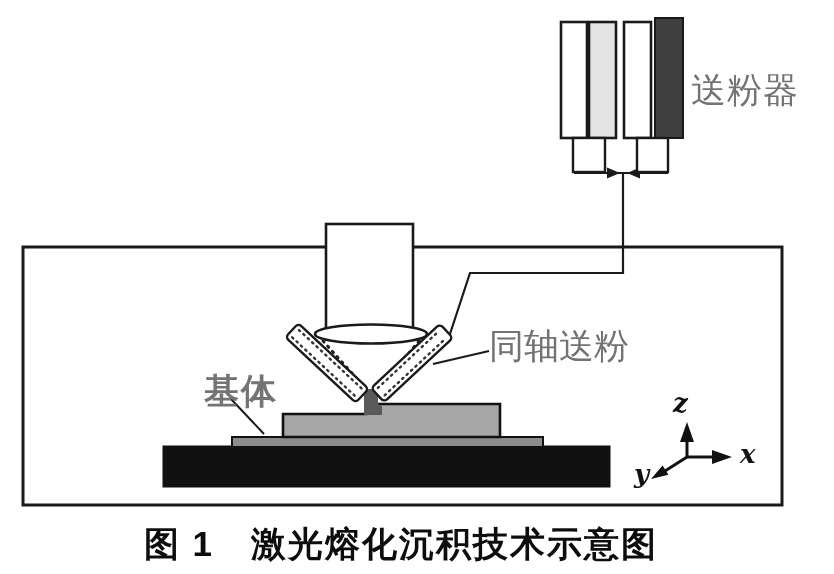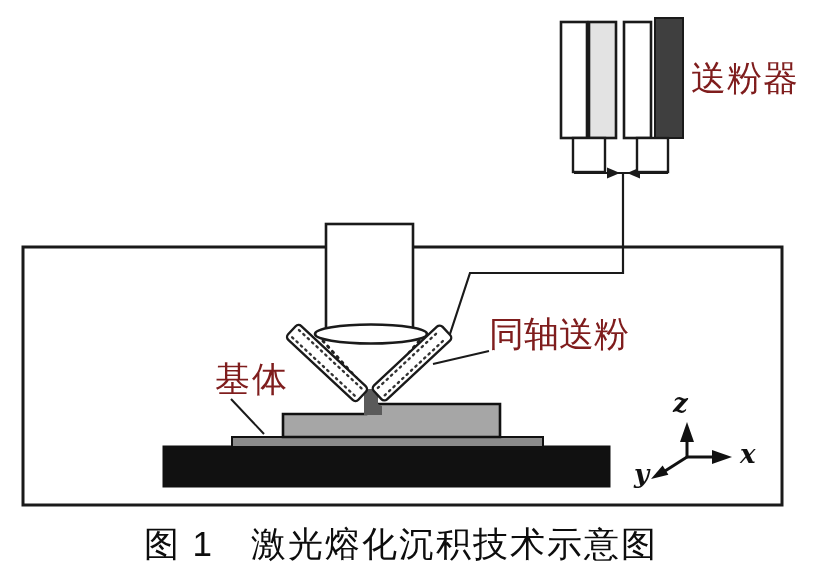--- a/index.html
+++ b/index.html
@@ -2,30 +2,30 @@
 <html><head>
 <meta charset="utf-8">
 <style>
   html,body{margin:0;padding:0;background:#ffffff;}
   .canvas{
     position:relative;width:834px;height:574px;background:#ffffff;
     overflow:hidden;font-family:"Liberation Serif","DejaVu Serif",serif;
   }
   .canvas svg{position:absolute;left:0;top:0;}
   .lbl{
-    position:absolute;color:#7f1d1d;font-size:35px;line-height:1.05;
-    white-space:nowrap;font-family:"Liberation Serif","DejaVu Serif",serif;
+    position:absolute;color:#737373;font-size:35px;line-height:1.05;
+    white-space:nowrap;font-family:"Liberation Serif","DejaVu Serif",serif;margin-top:12px;
   }
   .axis-lbl{
     position:absolute;color:#111;font-size:26px;font-weight:bold;font-style:italic;
     font-family:"DejaVu Serif","Liberation Serif",serif;line-height:1;
   }
   .caption{
     position:absolute;left:0;top:521px;width:802px;text-align:center;
-    color:#0d0d0d;font-size:35px;font-weight:normal;letter-spacing:2px;
+    color:#0d0d0d;font-size:35px;font-weight:bold;letter-spacing:2px;
     font-family:"Liberation Sans","DejaVu Sans",sans-serif;white-space:nowrap;
   }
 </style>
 </head>
 <body>
 
 <div class="canvas">
 
   <svg width="834" height="574" viewBox="0 0 834 574">
 
@@ -73,20 +73,20 @@
       <polygon points="687,422 680,442 694,442" fill="#111"></polygon>
       <line x1="687" y1="457" x2="714" y2="457" stroke="#111" stroke-width="3"></line>
       <polygon points="732,457 712,450 712,464" fill="#111"></polygon>
       <line x1="687" y1="457" x2="665" y2="471" stroke="#111" stroke-width="3"></line>
       <polygon points="651,479 668.4,474.8 662.6,465.4" fill="#111"></polygon>
     </g>
   </svg>
 
   <div class="lbl" style="left:691px;top:61px;letter-spacing:1px;">送粉器</div>
   <div class="lbl" style="left:489px;top:317px;text-align:center;">同轴送粉</div>
-  <div class="lbl" style="left:215px;top:362px;letter-spacing:2px;">基体</div>
+  <div class="lbl" style="left:204px;top:362px;letter-spacing:2px;font-weight:bold;">基体</div>
 
   <div class="axis-lbl" style="left:673px;top:390px;">z</div>
   <div class="axis-lbl" style="left:740px;top:441px;">x</div>
   <div class="axis-lbl" style="left:634px;top:461px;">y</div>
 
   <div class="caption">图 1　激光熔化沉积技术示意图</div>
 </div>
 
 </body></html>

